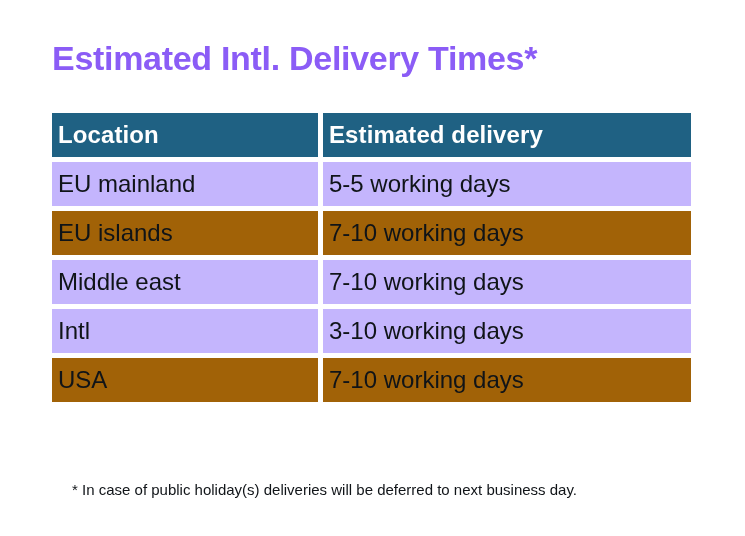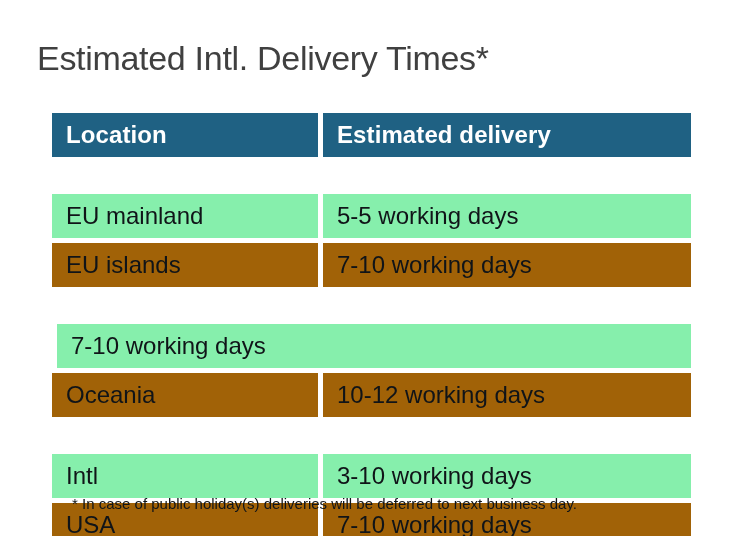--- a/index.html
+++ b/index.html
@@ -15,27 +15,27 @@
   }
   .page {
     position: relative;
     width: 745px;
     height: 536px;
     background: #ffffff;
     box-sizing: border-box;
   }
   .title {
     position: absolute;
-    left: 37px;
+    left: 52px;
     top: 36px;
     font-size: 34px;
     line-height: 44px;
-    font-weight: normal;
+    font-weight: bold;
     letter-spacing: -0.3px;
-    color: #404040;
+    color: #8b5cf6;
     white-space: nowrap;
   }
   .table {
     position: absolute;
     left: 52px;
     top: 113px;
     width: 639px;
   }
   .row {
     display: flex;
@@ -44,21 +44,21 @@
   }
   .row:last-child {
     margin-bottom: 0;
     border-radius: 21px;
   }
   .cell {
     box-sizing: border-box;
     height: 44px;
     display: flex;
     align-items: center;
-    padding-left: 14px;
+    padding-left: 6px;
     font-size: 24px;
     line-height: 28px;
     color: #101418;
     overflow: hidden;
     white-space: nowrap;
   }
   .cell-loc {
     width: 266px;
     flex: 0 0 266px;
   }
@@ -71,35 +71,33 @@
     flex: 1 1 auto;
     text-align: right;
   }
   .header-row .cell {
     background: #1f6183;
     color: #ffffff;
     font-weight: bold;
     letter-spacing: 0.1px;
   }
   .row-dark .cell {
-    background: #86efac;
-    margin-top: 32px;
+    background: #c4b5fd;
   }
   .row-light .cell {
     background: #a16207;
   }
   .footnote {
     position: absolute;
     left: 72px;
     top: 480px;
     font-size: 15px;
     line-height: 20px;
     color: #101418;
     white-space: nowrap;
-    margin-top: 14px;
   }
 </style>
 </head>
 <body>
 
 <div class="page">
 
   <div class="title">Estimated Intl. Delivery Times*</div>
 
   <div class="table">
@@ -116,29 +114,25 @@
       <div class="cell cell-eta">5-5 working days</div>
     </div>
 
     <div class="row row-light">
       <div class="cell cell-loc">EU islands</div>
       <div class="spacer"></div>
       <div class="cell cell-eta">7-10 working days</div>
     </div>
 
     <div class="row row-dark">
+      <div class="cell cell-loc">Middle east</div>
       <div class="spacer"></div>
       <div class="cell cell-eta">7-10 working days</div>
     </div>
 
-    <div class="row row-light">
-      <div class="cell cell-loc">Oceania</div>
-      <div class="spacer"></div>
-      <div class="cell cell-eta">10-12 working days</div>
-    </div>
 
     <div class="row row-dark">
       <div class="cell cell-loc">Intl</div>
       <div class="spacer"></div>
       <div class="cell cell-eta">3-10 working days</div>
     </div>
 
     <div class="row row-light">
       <div class="cell cell-loc">USA</div>
       <div class="spacer"></div>

